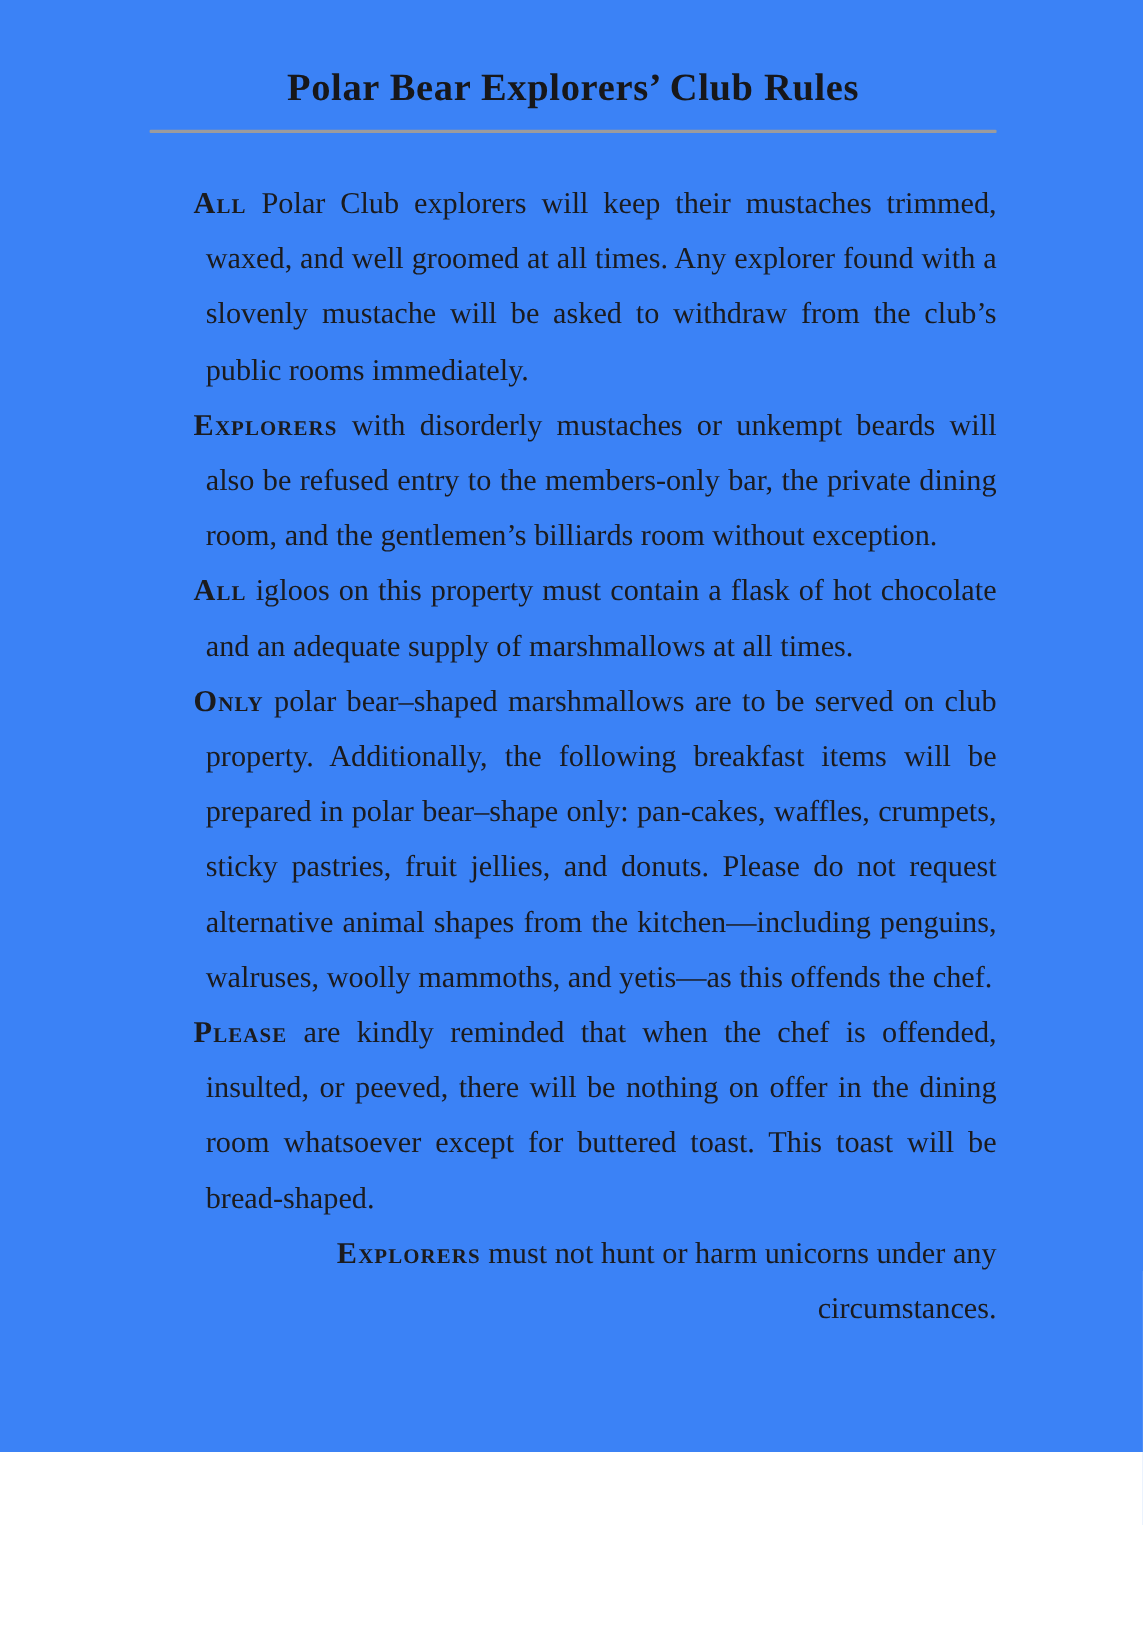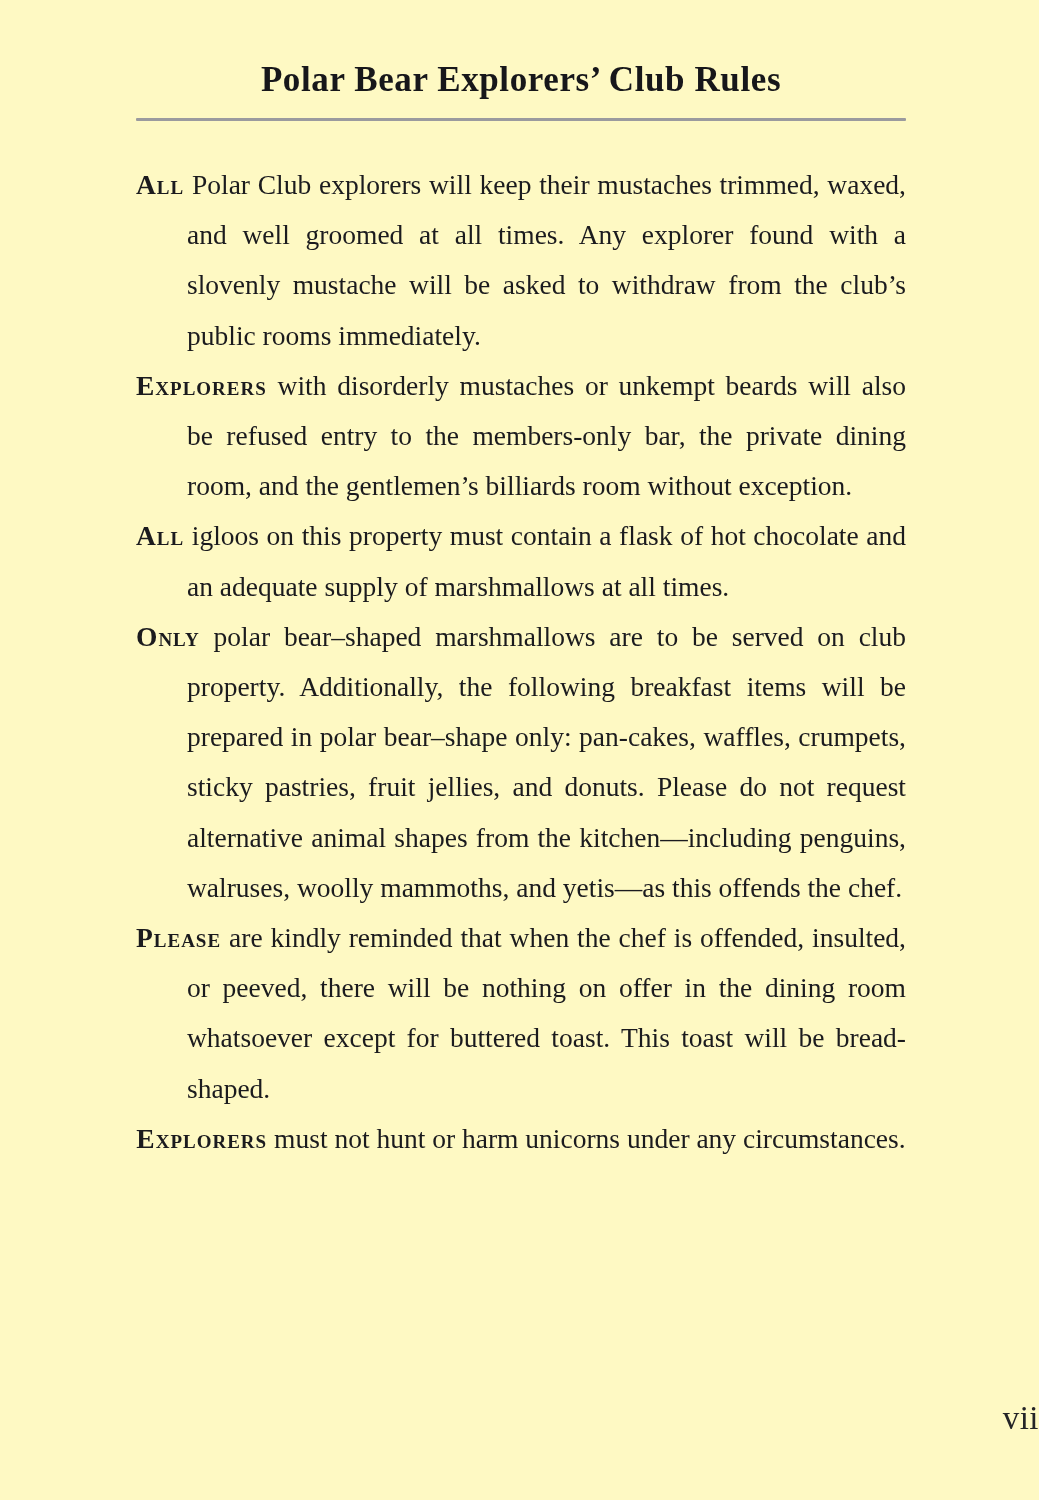--- a/index.html
+++ b/index.html
@@ -4,22 +4,22 @@
 <style>
   html, body {
     margin: 0;
     padding: 0;
     background: #ffffff;
   }
 
   .page {
     position: relative;
     width: 1039px;
-    height: 1500px;
-    background: #fef9c3;
+    height: 1320px;
+    background: #3b82f6;
     overflow: hidden;
     font-family: "Liberation Serif", "DejaVu Serif", serif;
     color: #1a1a1c;
   }
 
   
   .title-block {
     position: absolute;
     left: 136px;
     top: 60px;
@@ -62,29 +62,30 @@
     text-align: justify;
     text-justify: inter-word;
     font-size: 27.5px;
     line-height: 50.2px;
     color: #1b1b1e;
     -webkit-hyphens: none;
     hyphens: none;
   }
 
   .rule-item:last-child {
-    text-align: center;
+    text-align: right;
   }
 
   
   .lead {
     font-variant: small-caps;
     font-weight: 600;
     letter-spacing: 1.0px;
     font-size: 27.5px;
+    margin-left: 40px;
   }
 
   
   .folio {
     position: absolute;
     left: 0;
     top: 1400px;
     width: 1039px;
     text-align: right;
     font-size: 33px;

